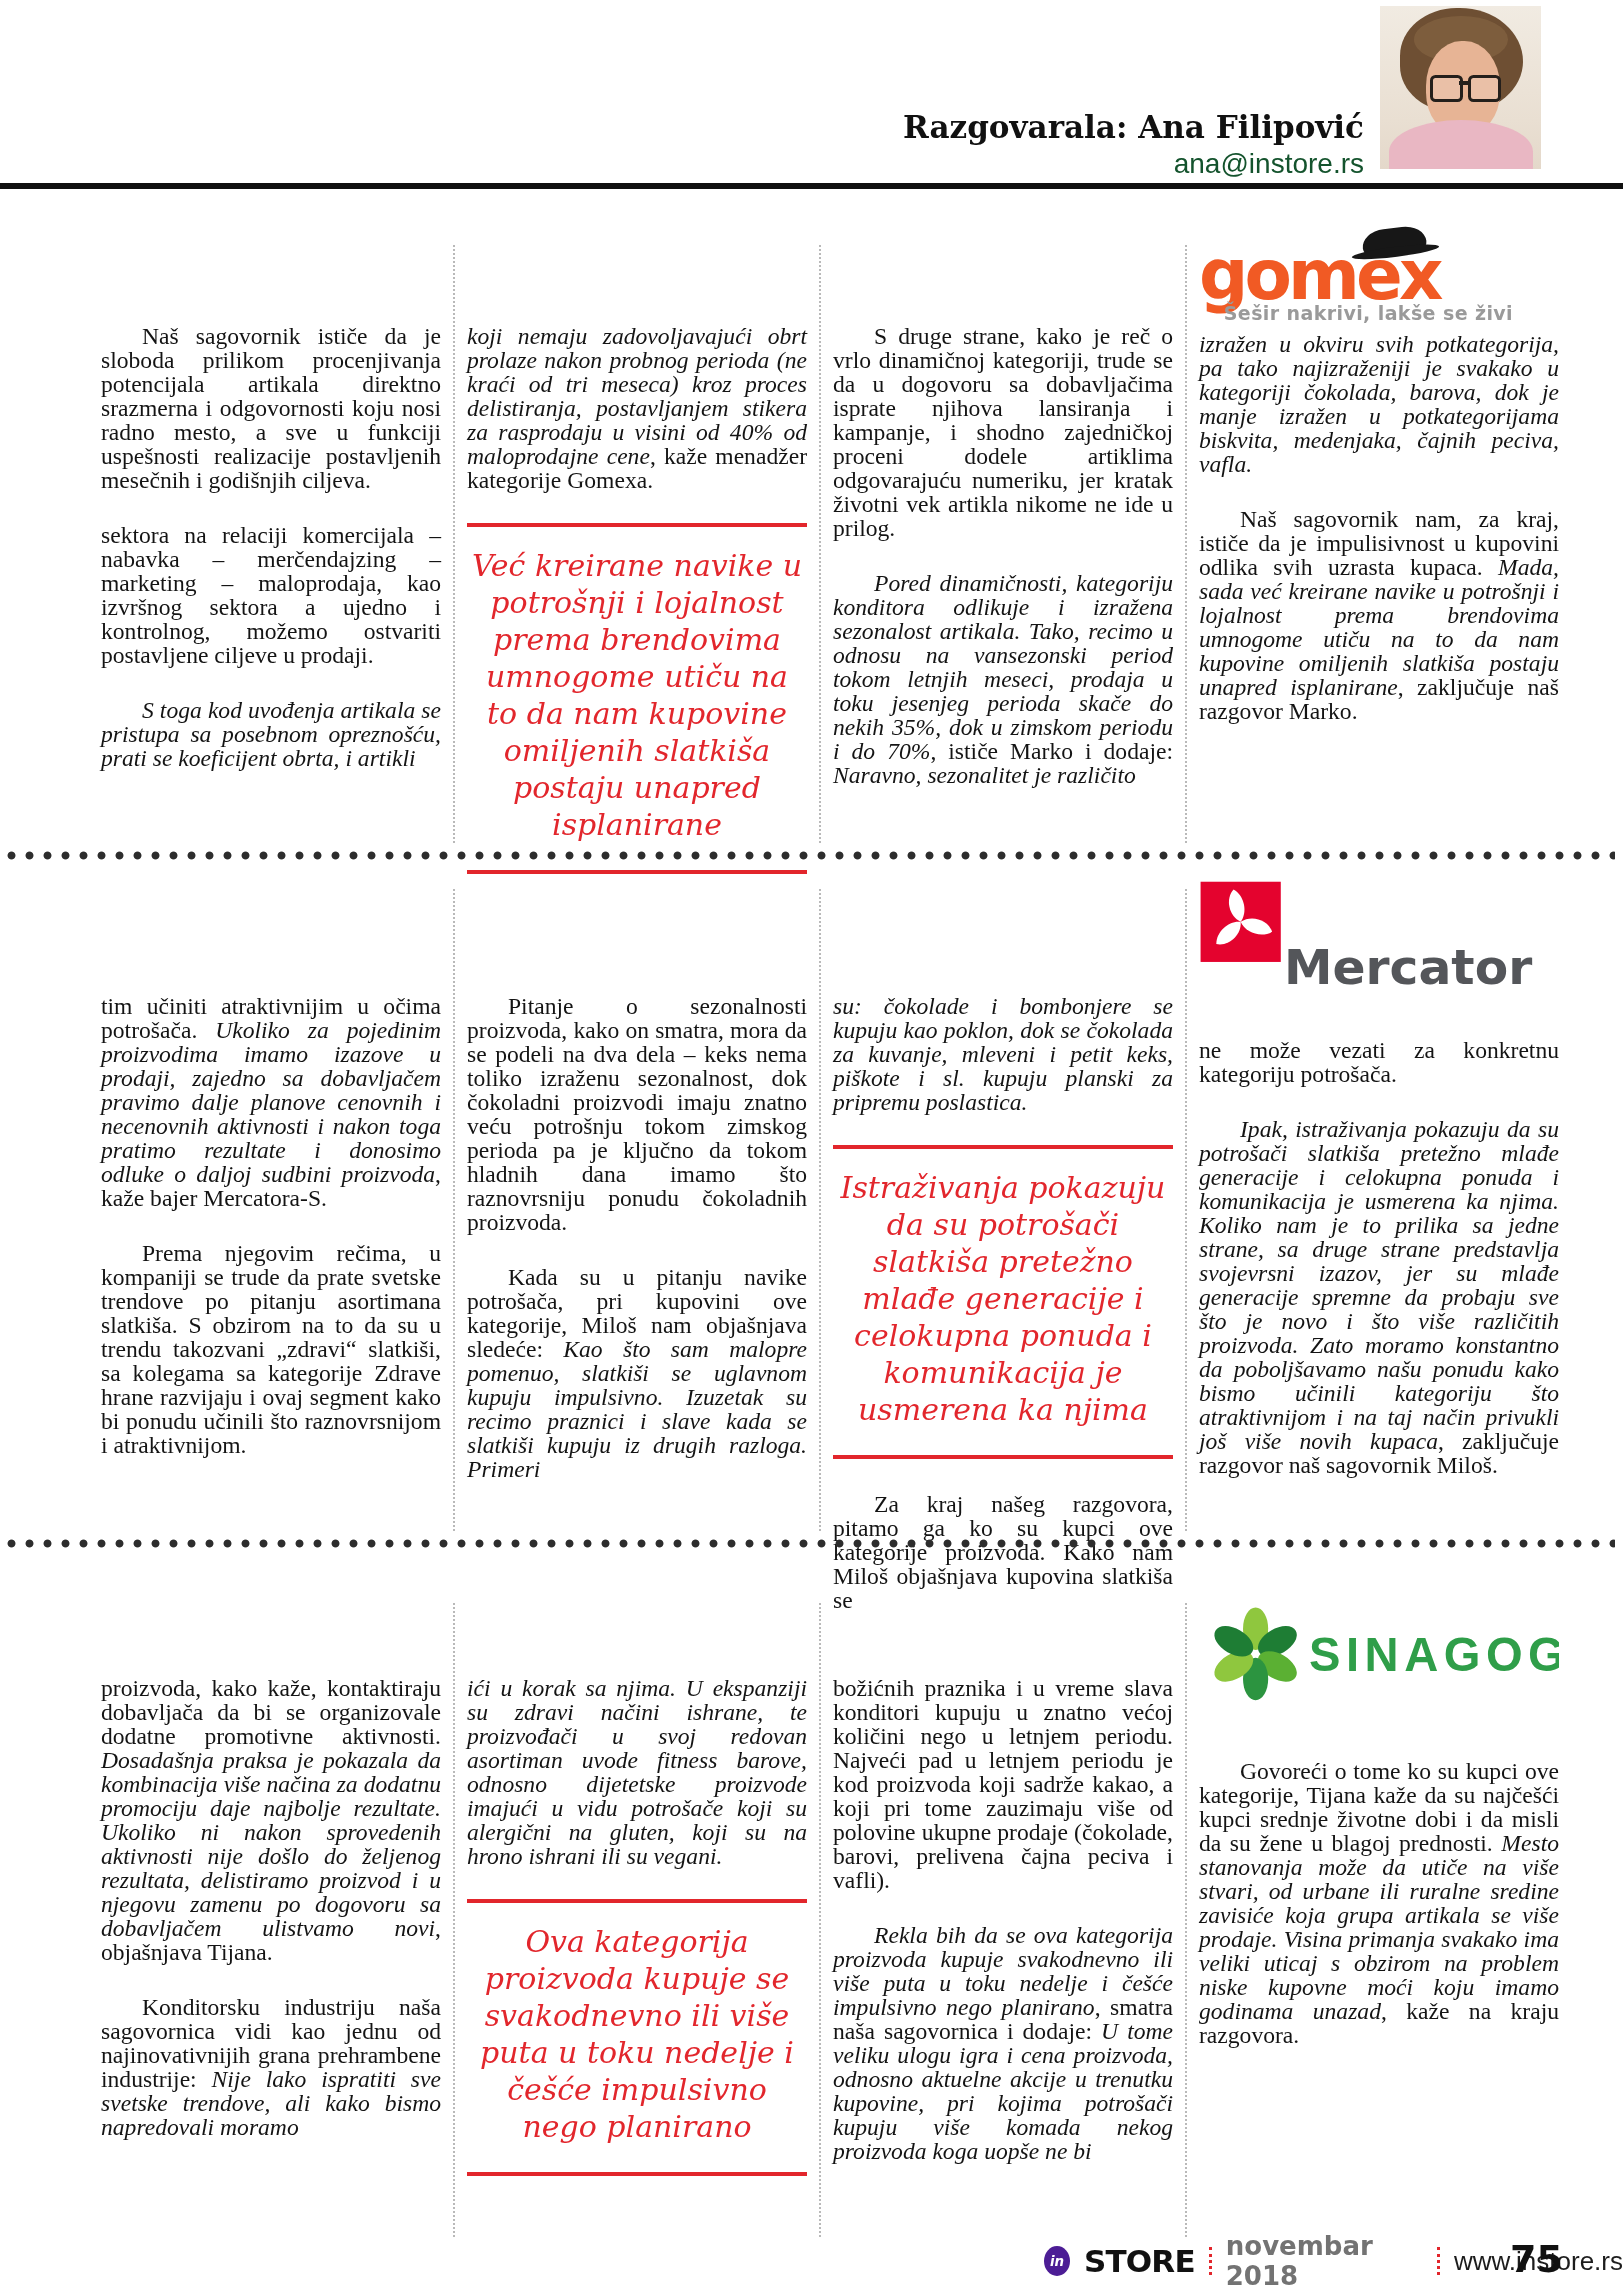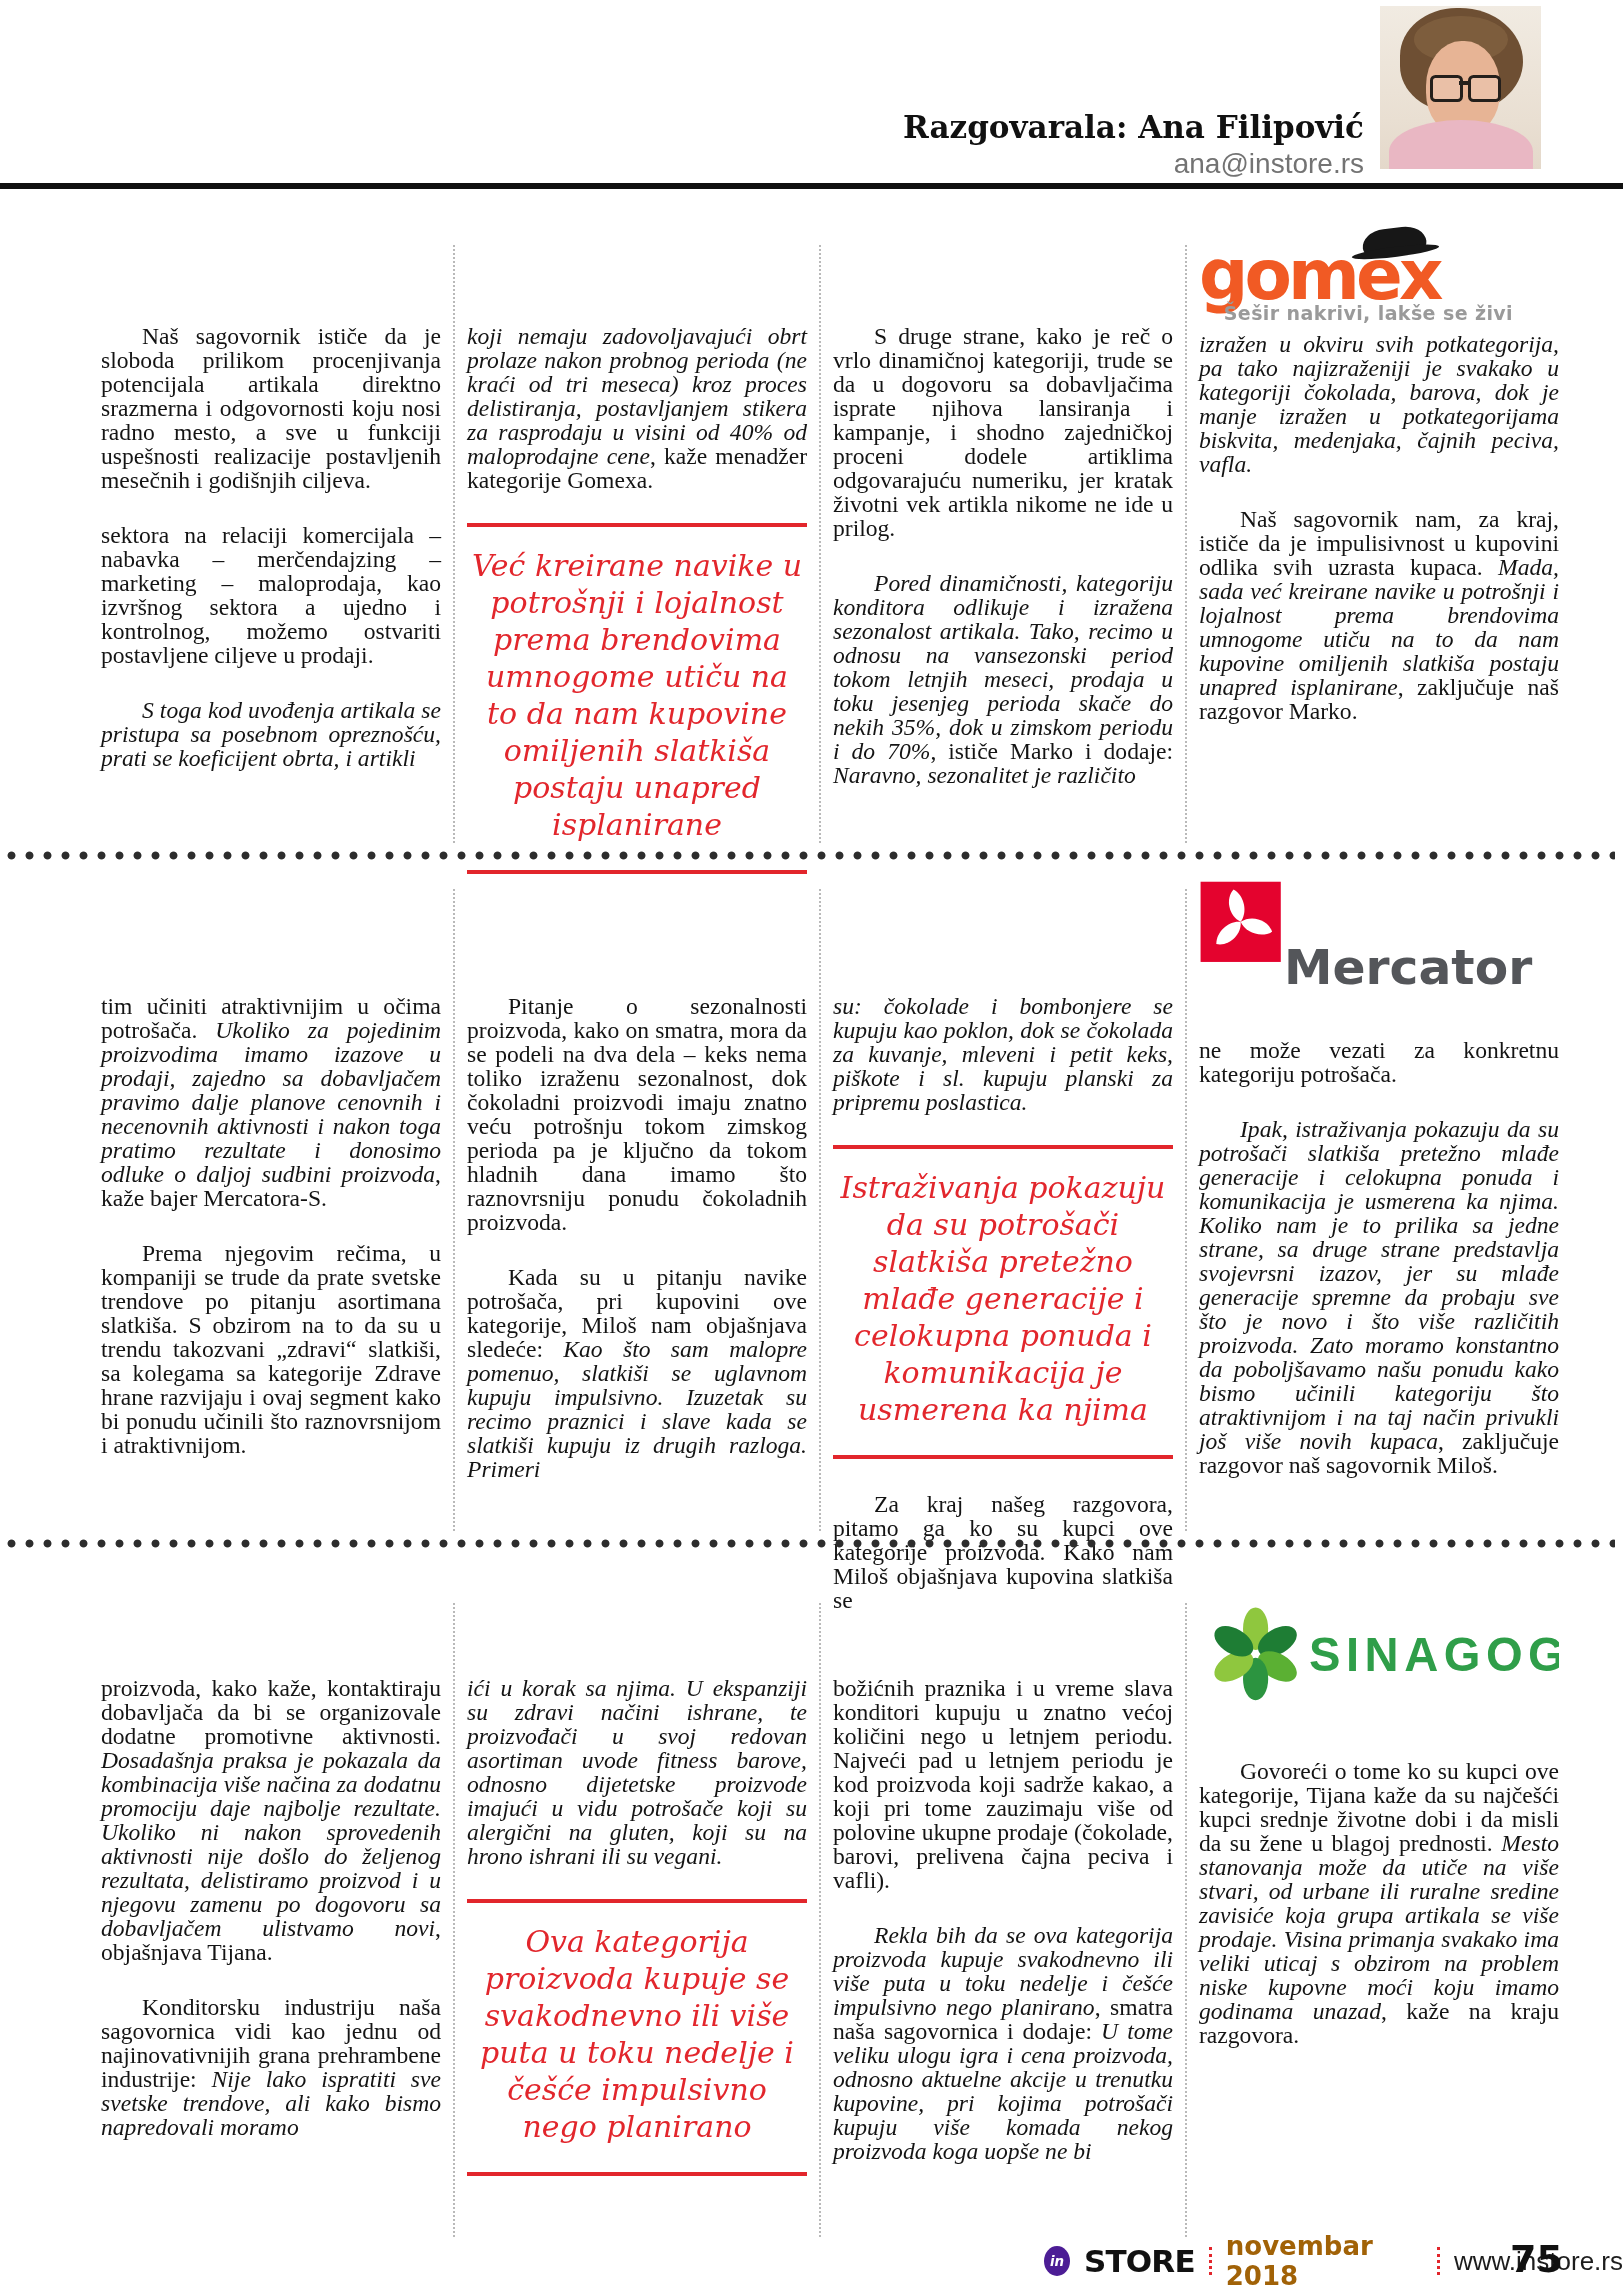--- a/index.html
+++ b/index.html
@@ -4,21 +4,21 @@
 <title>inStore magazin – strana 75</title>
 <style>
   html,body{margin:0;padding:0;background:#ffffff;}
   .page{position:relative;width:1623px;height:2295px;background:#fff;overflow:hidden;
         font-family:"Liberation Serif",serif;color:#141414;}
 
   
   .header-block{position:absolute;top:108px;right:259px;text-align:right;}
   .byline{font-family:"DejaVu Serif",serif;font-weight:bold;font-size:31px;line-height:38px;color:#111;}
   .email{display:block;font-family:"Liberation Sans",sans-serif;font-size:28px;line-height:35px;
-         color:#737373;text-decoration:none;}
+         color:#14532d;text-decoration:none;}
   .top-rule{position:absolute;top:183px;left:0;width:1623px;height:5.5px;background:#101010;}
 
   
   .photo{position:absolute;left:1380px;top:6.3px;width:161px;height:163px;overflow:hidden;
          background:linear-gradient(180deg,#f1ebe2 0%,#e9dfd2 70%,#e4d8ca 100%);}
   .ph-hair{position:absolute;left:20.4px;top:1.6px;width:123px;height:104px;background:#6e4f33;
            border-radius:52% 58% 55% 50%;}
   .ph-hair:after{content:"";position:absolute;left:14px;top:7.9px;width:94px;height:47px;
            background:#8a6a45;border-radius:50%;opacity:.55;}
   .ph-face{position:absolute;left:46px;top:35px;width:74px;height:94px;background:#e7b495;
@@ -76,21 +76,21 @@
   .logo-sinagoga{height:126px;margin-bottom:39px;}
 
   
   .footer{position:absolute;left:1044px;top:2243px;height:36px;display:flex;align-items:center;
           gap:14px;font-family:"DejaVu Sans",sans-serif;}
   .f-mark{width:30px;height:30px;border-radius:50%;background:#4c1d95;color:#fff;display:flex;
           align-items:center;justify-content:center;font-size:13.4px;font-weight:bold;
           font-style:italic;}
   .f-store{font-weight:bold;font-size:31px;letter-spacing:-0.8px;color:#111;}
   .f-sep{display:inline-block;height:28px;width:0;border-left:3.1px dotted #e2262c;}
-  .f-issue{font-weight:bold;font-size:26px;color:#a16207;}
+  .f-issue{font-weight:bold;font-size:26px;color:#737373;}
   .f-site{font-family:"Liberation Sans",sans-serif;font-size:26px;color:#1c1c1c;text-decoration:none;}
   .page-num{position:absolute;right:60px;top:2237px;font-family:"DejaVu Sans",sans-serif;
             font-weight:bold;font-size:38px;color:#111;}
 </style>
 </head>
 <body>
 
 <div class="page">
 
   <div class="header-block">

